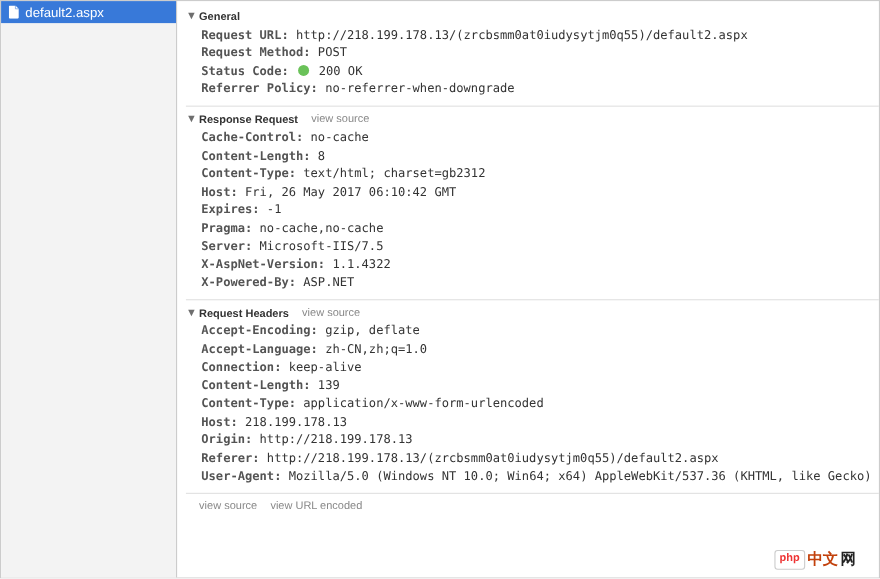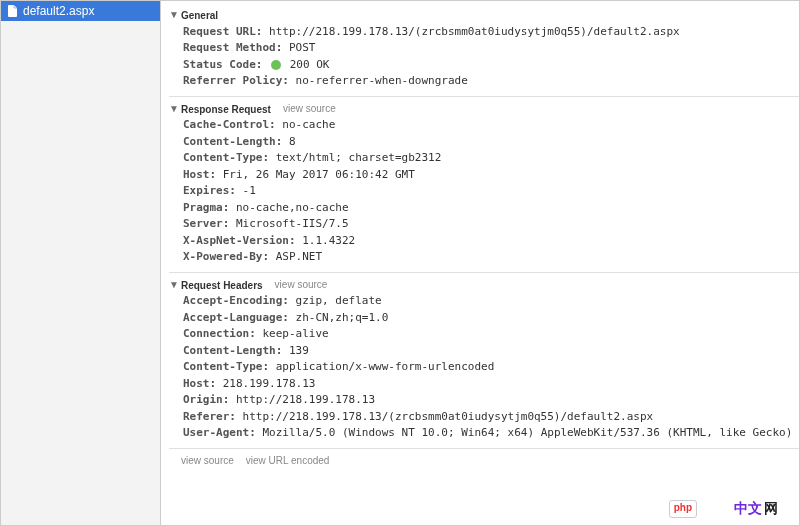--- a/index.html
+++ b/index.html
@@ -17,21 +17,21 @@
 .collapse-tri { color: #6e6e6e; font-size: 10px; margin-right: 2px; line-height: 1; display: inline-block; transform: translateY(-1px); }
 .section-title { font-weight: bold; color: #333; font-size: 10px; }
 .view-source { color: #888; font-size: 10px; cursor: pointer; font-family: "Segoe UI", Arial, sans-serif; }
 .rows { padding-left: 14px; }
 .row { font-family: Consolas, "Lucida Console", monospace; font-size: 11px; white-space: nowrap; overflow: hidden; text-overflow: clip; }
 .key { font-weight: bold; color: #545454; }
 .val { color: #333; }
 .status-dot { display: inline-block; width: 10px; height: 10px; border-radius: 50%; background: #6ac259; vertical-align: middle; margin: 0 2px 0 2px; }
 .logo { position: absolute; bottom: 6px; right: 18px; display: flex; gap: 2px; font-family: Arial, sans-serif; font-weight: bold; font-size: 14px; background: #fff; padding: 2px 4px; }
 .logo-badge { background: #fff; border: 1px solid #ccc; border-radius: 3px; padding: 1px 4px; font-size: 10px; color: #e33; }
-.logo-red { color: #6d28d9; margin-left: 35px; }
+.logo-red { color: #c2410c; }
 .logo-dark { color: #222; }
 ::-webkit-scrollbar { width: 14px; }
 ::-webkit-scrollbar-track { background: #f1f1f1; }
 ::-webkit-scrollbar-thumb { background: #c1c1c1; border: 1px solid #f1f1f1; }
 </style>
 </head>
 <body>
 
 <div class="container">
   <div class="sidebar">

